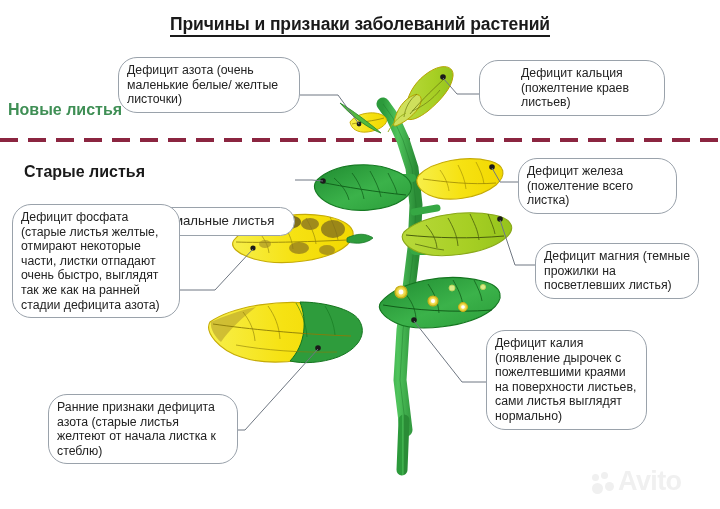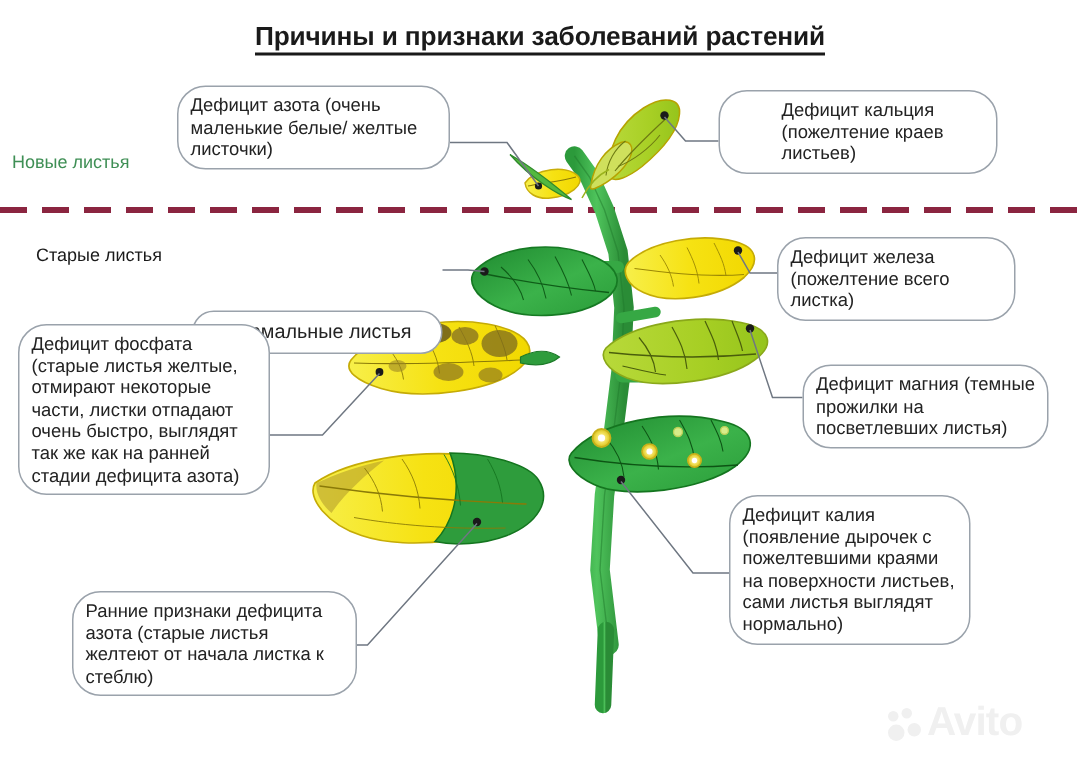--- a/index.html
+++ b/index.html
@@ -32,22 +32,22 @@
     white-space: nowrap;
   }
   #title span.t {
     border-bottom: 2px solid #1a1a1a;
     padding-bottom: 1px;
   }
 
   
   .side-label {
     position: absolute;
-    font-size: 12px;
-    font-weight: normal;
+    font-size: 16px;
+    font-weight: bold;
     white-space: nowrap;
   }
   #label-new   { left: 8px;  top: 101px; color: #3f8f55; }
   #label-old   { left: 24px;  top: 163px; color: #1a1a1a; }
 
   
   #divider {
     position: absolute;
     left: 0;
     top: 138px;
@@ -73,21 +73,21 @@
     white-space: pre-line;
     z-index: 6;
   }
   .callout.center { text-align: center; margin-top: 44px; }
 
   
   #cb-nitrogen-new  { left: 118px; top: 57px;  width: 182px; }
   #cb-calcium       { left: 479px; top: 60px;  width: 186px; padding-left: 41px; }
   #cb-normal        { left: 128px; top: 163px; width: 167px; padding-top: 6px; padding-bottom: 6px; font-size: 13.2px; }
   #cb-iron          { left: 518px; top: 158px; width: 159px; }
-  #cb-phosphate     { left: 12px;  top: 204px; width: 168px; margin-top: 12px; }
+  #cb-phosphate     { left: 12px;  top: 204px; width: 168px; }
   #cb-magnesium     { left: 535px; top: 243px; width: 164px; }
   #cb-potassium     { left: 486px; top: 330px; width: 161px; }
   #cb-nitrogen-old  { left: 48px;  top: 394px; width: 190px; }
 
   
   #leaders, #plant, #watermark-layer {
     position: absolute;
     left: 0; top: 0;
     width: 720px; height: 509px;
   }

